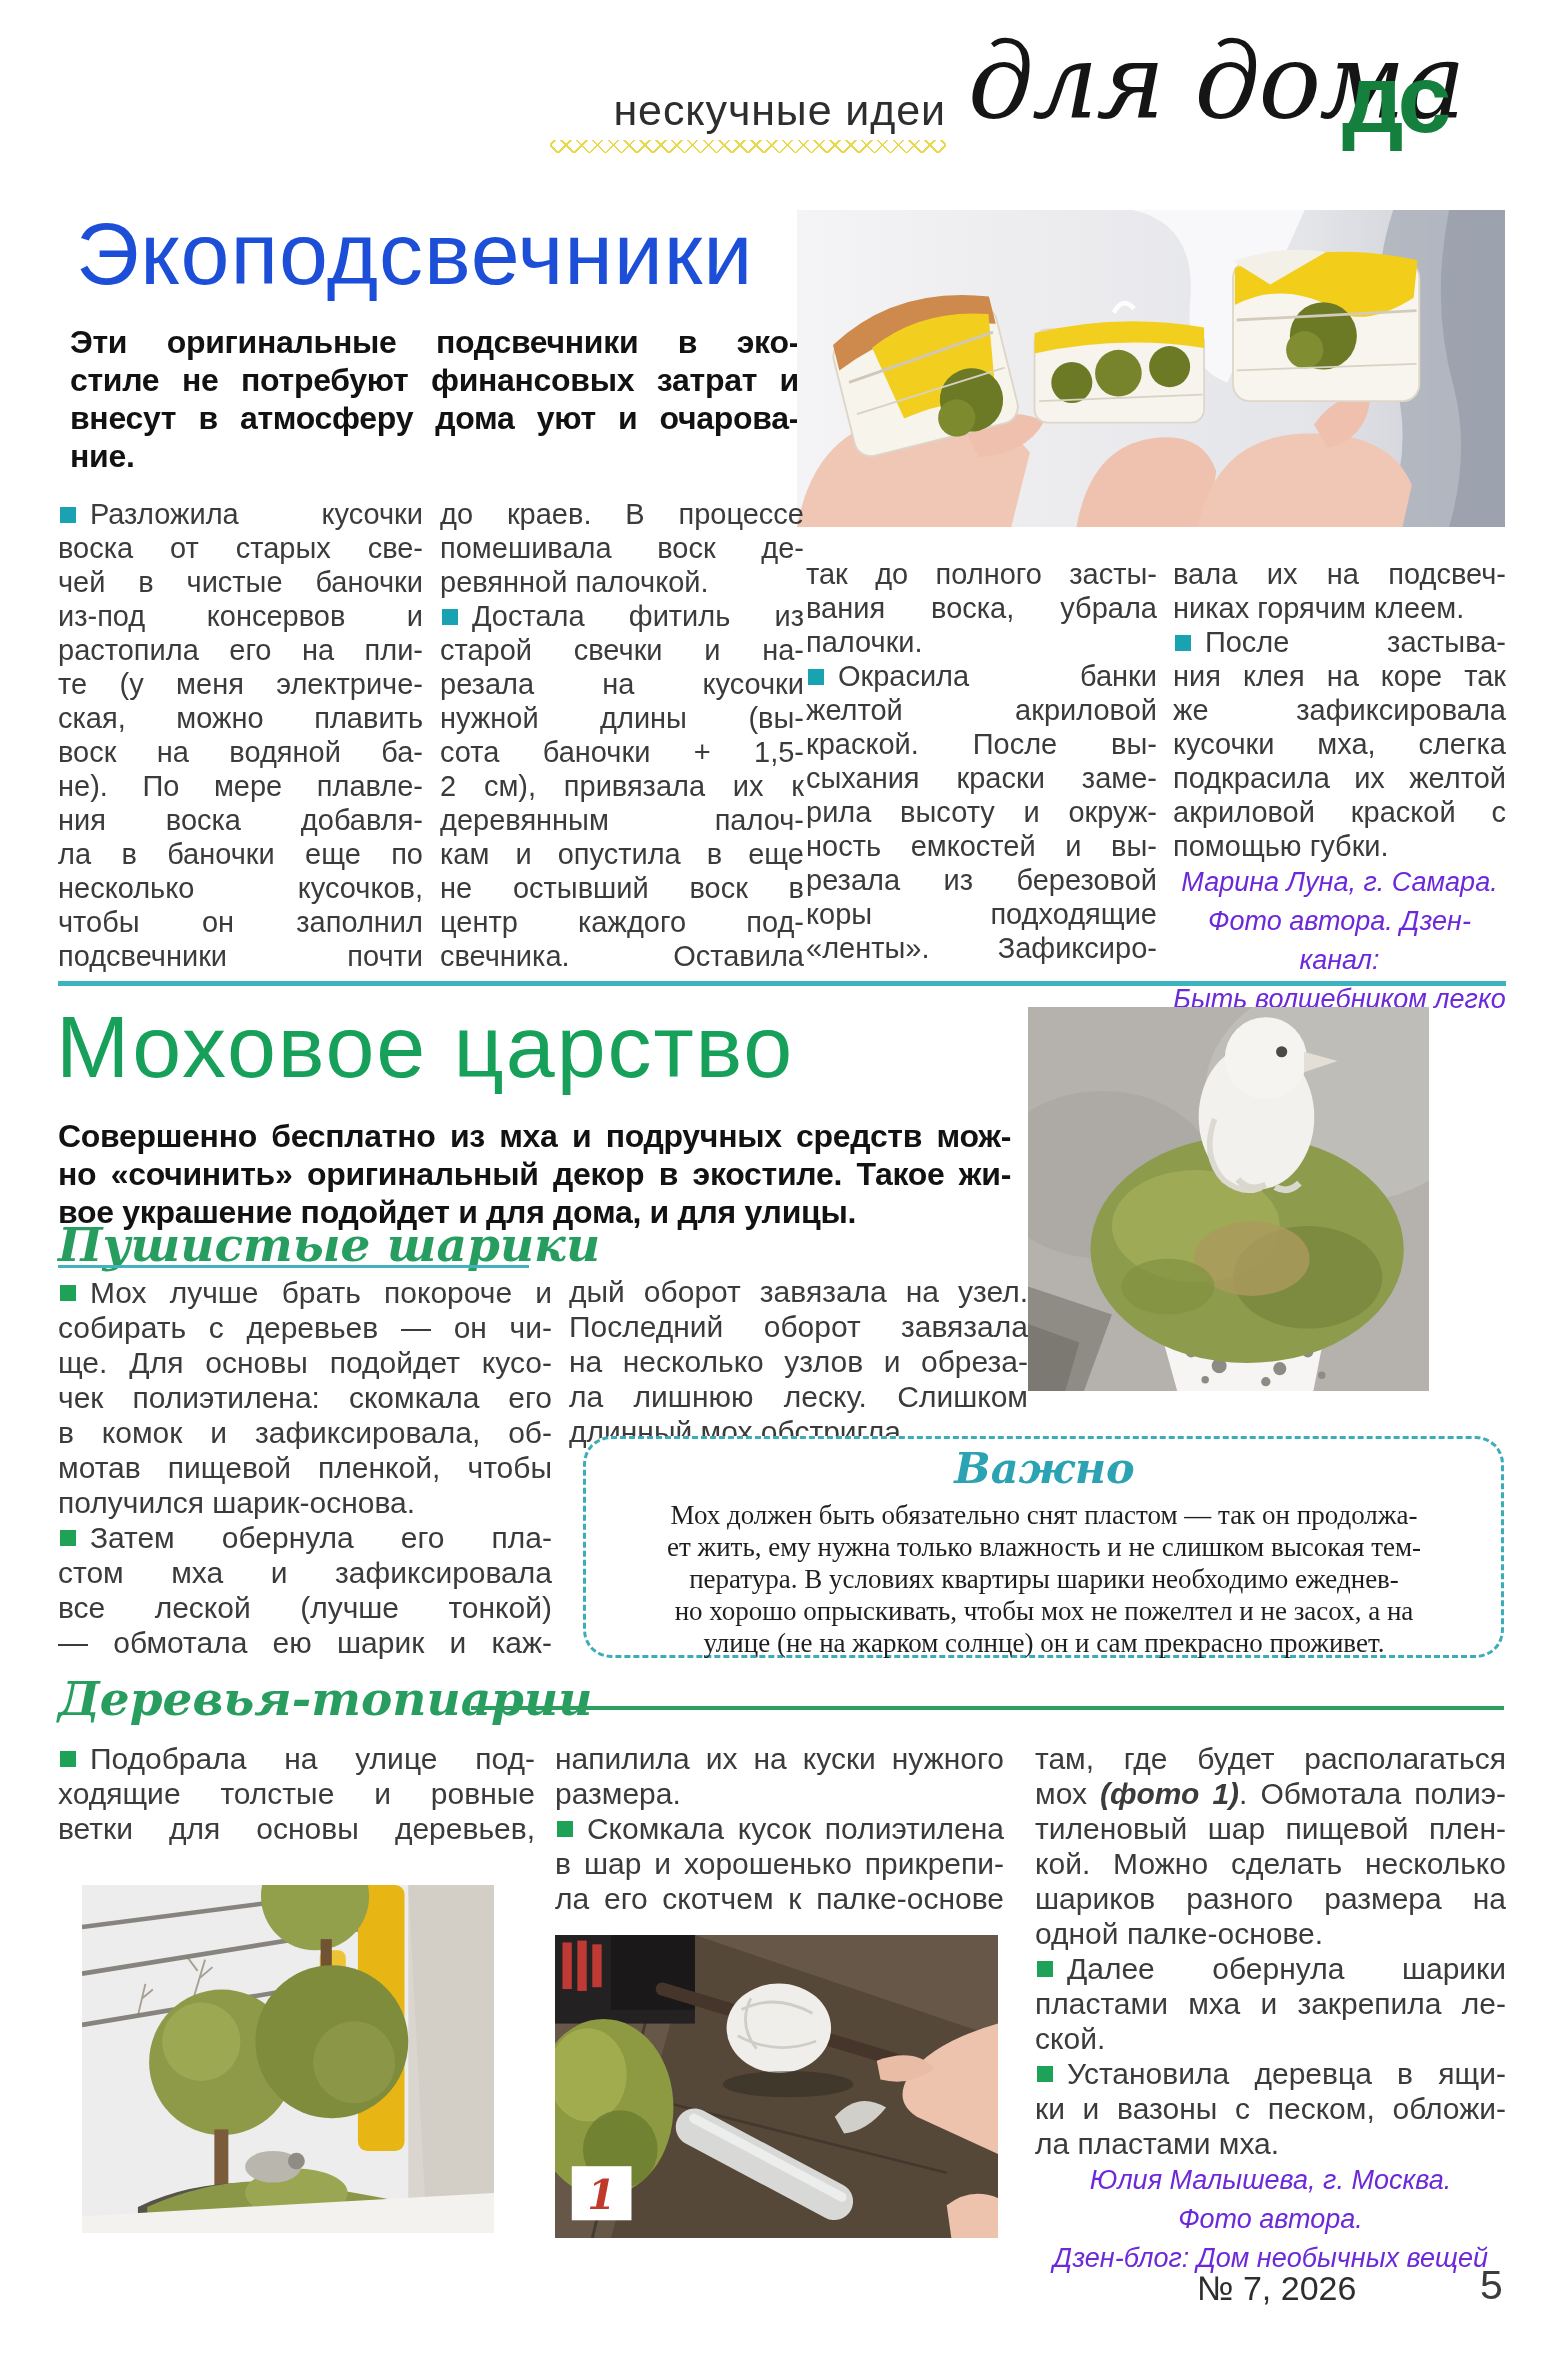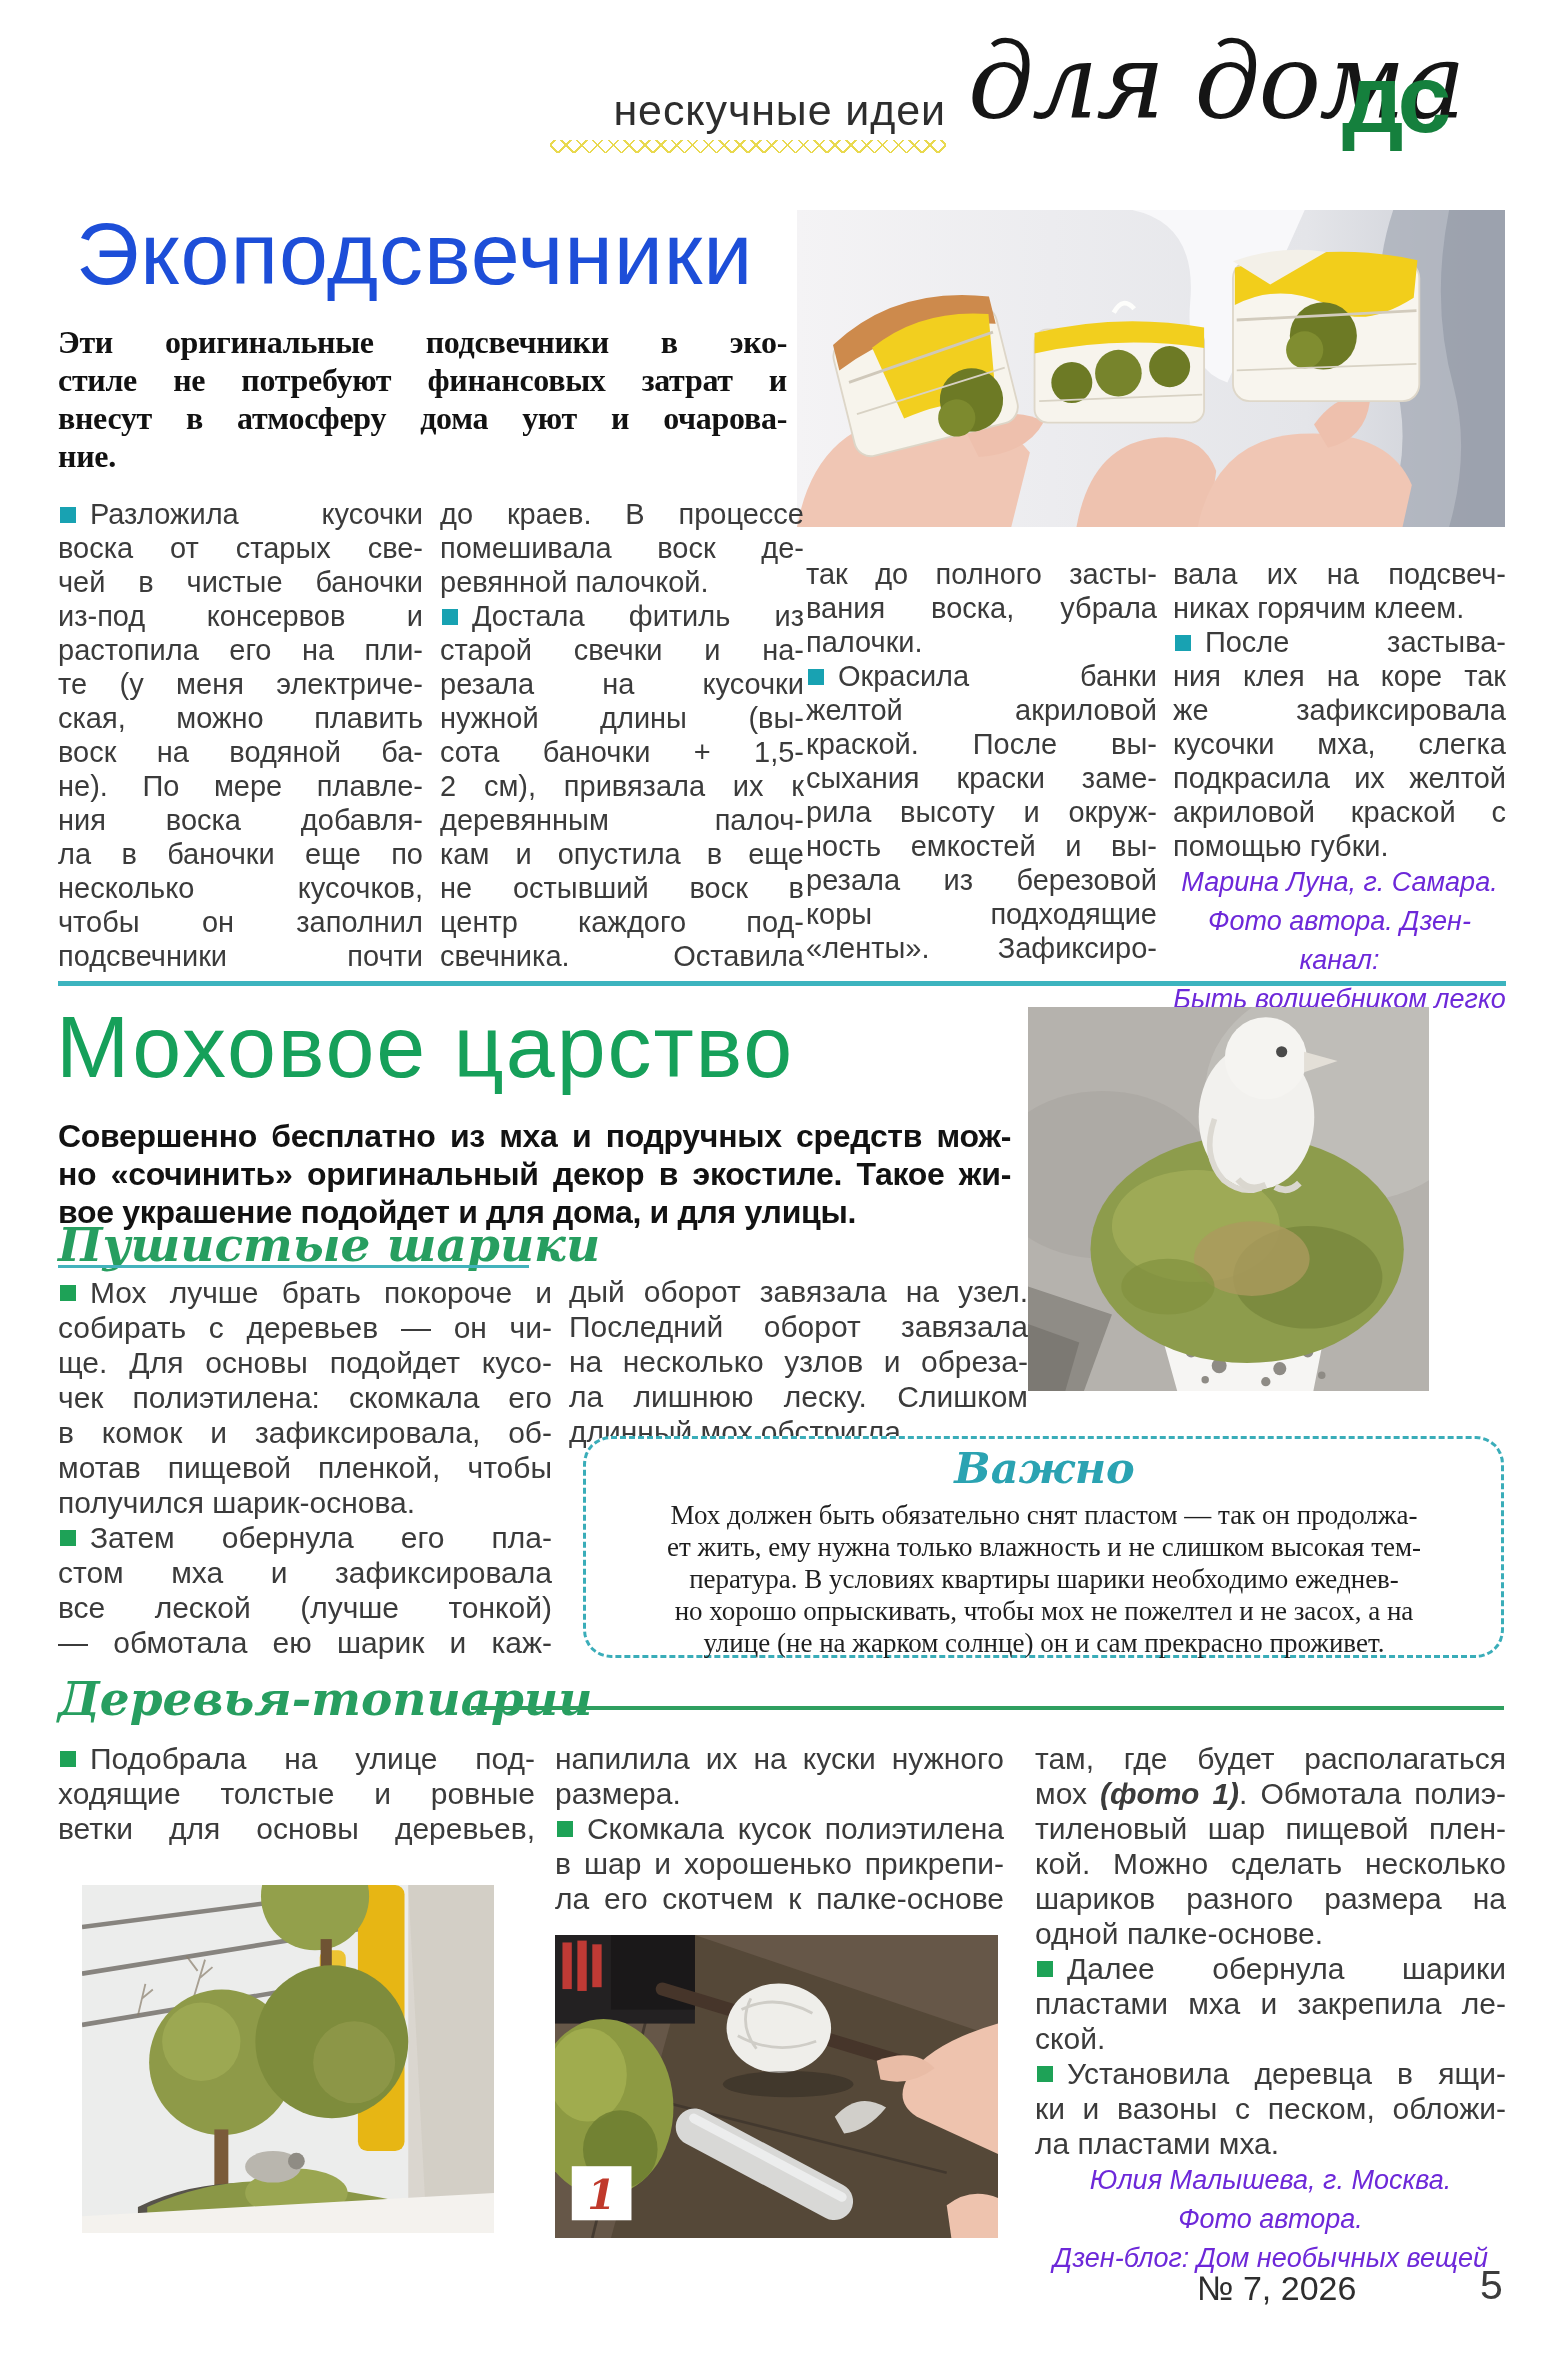--- a/index.html
+++ b/index.html
@@ -18,21 +18,21 @@
   .logo{position:absolute;left:1342px;top:43px;font-size:97px;font-weight:bold;
           color:#15803d;letter-spacing:-4.7px;}
 
   
   .h-teal{position:absolute;left:56px;top:203px;font-size:88px;font-weight:400;
           color:#1d4ed8;letter-spacing:0.9px;margin-left:20px;}
   .h-green{position:absolute;left:56px;top:996px;font-size:88px;font-weight:400;
           color:#16a05a;letter-spacing:1.9px;}
 
   
-  .intro1{position:absolute;left:58px;top:323px;width:729px;font-family:Liberation Serif, serif;}
+  .intro1{position:absolute;left:70px;top:323px;width:729px;}
   .intro2{position:absolute;left:58px;top:1117px;width:953px;}
   .intro .line{font-weight:bold;font-size:32px;line-height:38px;color:#121212;letter-spacing:-0.3px;}
 
   
   .line{font-size:29px;line-height:34px;color:#3b3b3b;text-align:justify;text-align-last:justify;}
   .no-stretch{text-align-last:left;}
   .bullet{display:inline-block;width:16px;height:16px;margin:0 14px 3.7px 1.9px;
           vertical-align:middle;background:#18a2b2;}
   .green-b .bullet{background:#1ea257;}
   .credit-line{font-style:italic;font-size:27px;line-height:39px;text-align:center;

